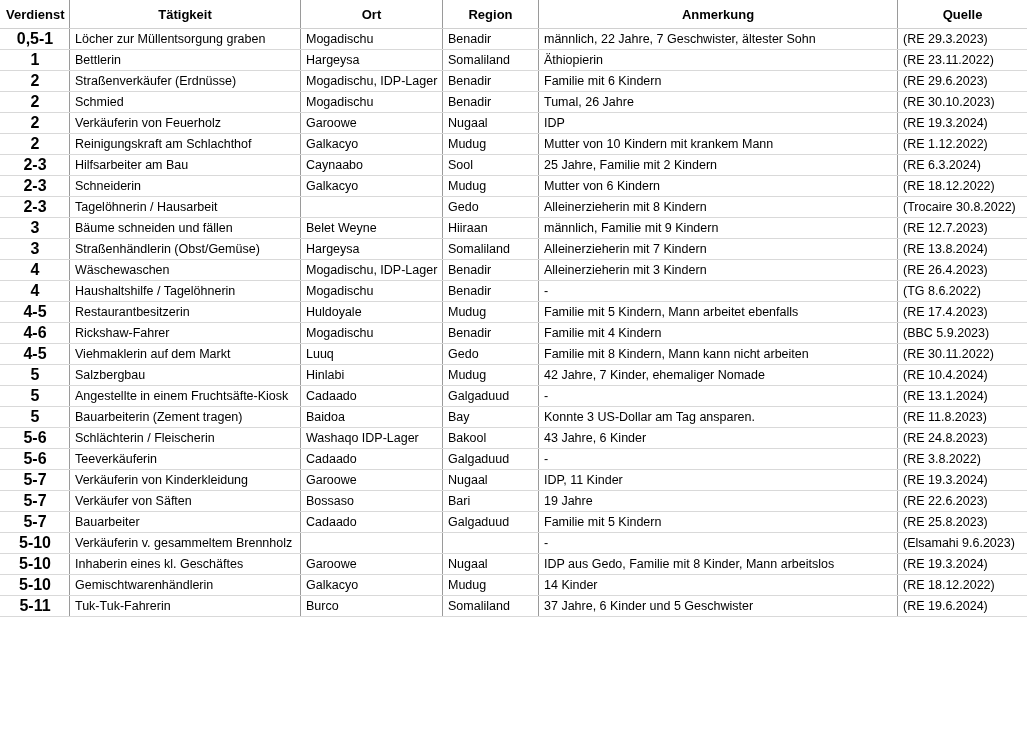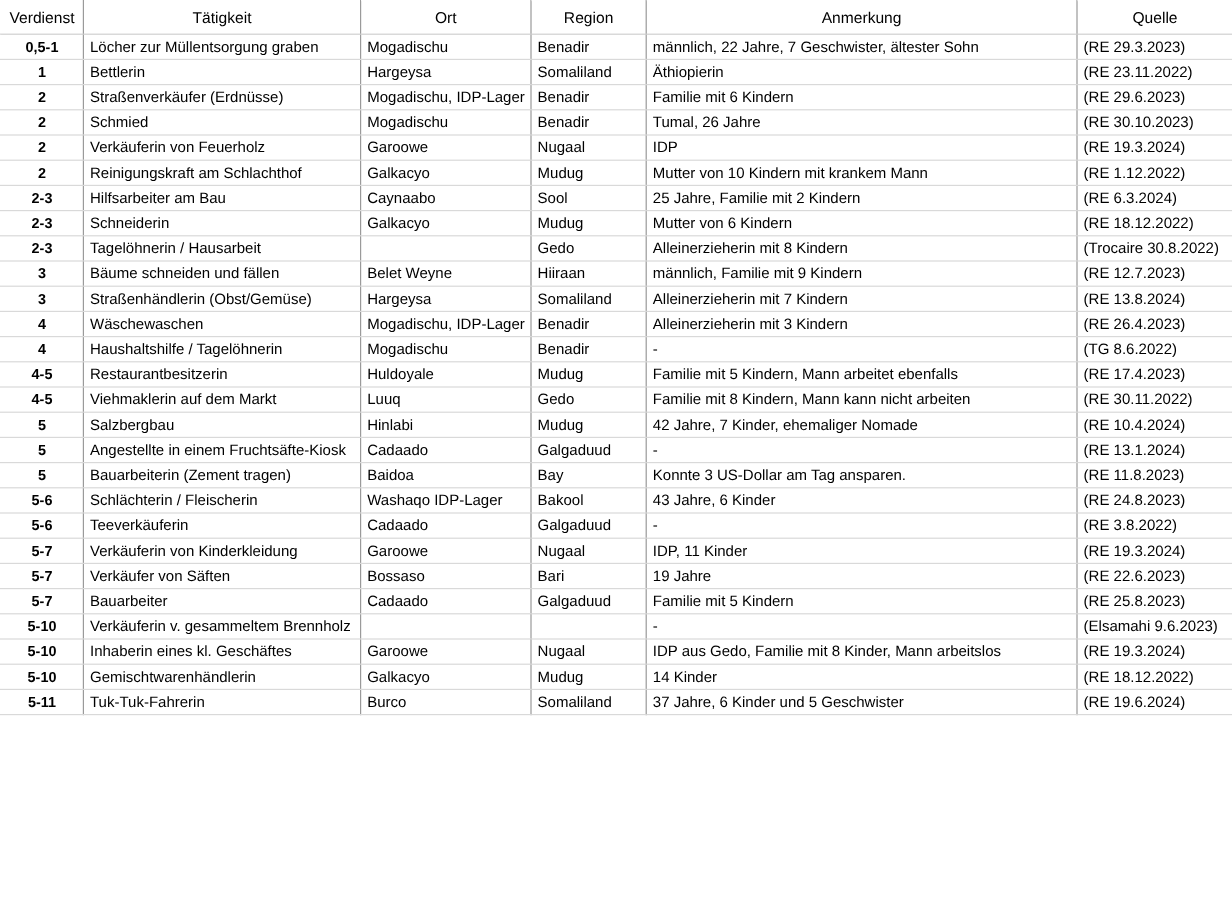--- a/index.html
+++ b/index.html
@@ -38,35 +38,35 @@
     border-bottom: 1px solid #d9d9d9;
     height: 21px;
     padding: 0 5px;
     overflow: hidden;
     white-space: nowrap;
     vertical-align: middle;
     line-height: 14px;
     box-sizing: border-box;
   }
   table.grid thead th {
-    font-weight: normal;
+    font-weight: bold;
     text-align: center;
     border-top: 1px solid #ffffff;
     border-bottom: 1px solid #d0d0d0;
     height: 28px;
     font-size: 13px;
   }
   table.grid tbody td {
     text-align: left;
     font-weight: normal;
   }
   table.grid tbody td.col-verdienst {
     text-align: center;
     font-weight: bold;
-    font-size: 12px;
+    font-size: 16px;
   }
   table.grid tr td:first-child,
   table.grid tr th:first-child {
     border-left: 1px solid #ffffff;
   }
   table.grid tr td:last-child,
   table.grid tr th:last-child {
     border-right: 1px solid #ffffff;
   }
   .caret {
@@ -208,20 +208,28 @@
         </tr>
         <tr>
           <td class="col-verdienst">4-5</td>
           <td class="col-taetigkeit">Restaurantbesitzerin</td>
           <td class="col-ort">Huldoyale</td>
           <td class="col-region">Mudug</td>
           <td class="col-anmerkung">Familie mit 5 Kindern, Mann arbeitet ebenfalls</td>
           <td class="col-quelle">(RE 17.4.2023)</td>
         </tr>
         <tr>
+          <td class="col-verdienst">4-6</td>
+          <td class="col-taetigkeit">Rickshaw-Fahrer</td>
+          <td class="col-ort">Mogadischu</td>
+          <td class="col-region">Benadir</td>
+          <td class="col-anmerkung">Familie mit 4 Kindern</td>
+          <td class="col-quelle">(BBC 5.9.2023)</td>
+        </tr>
+        <tr>
           <td class="col-verdienst">4-5</td>
           <td class="col-taetigkeit">Viehmaklerin auf dem Markt</td>
           <td class="col-ort">Luuq</td>
           <td class="col-region">Gedo</td>
           <td class="col-anmerkung">Familie mit 8 Kindern, Mann kann nicht arbeiten</td>
           <td class="col-quelle">(RE 30.11.2022)</td>
         </tr>
         <tr>
           <td class="col-verdienst">5</td>
           <td class="col-taetigkeit">Salzbergbau</td>

